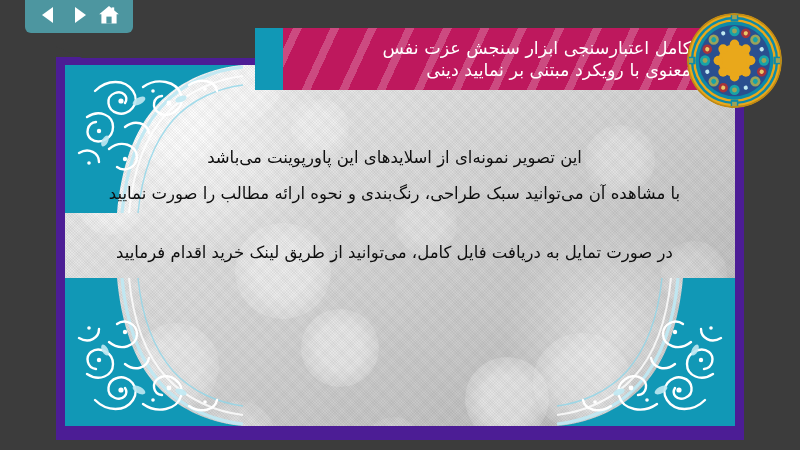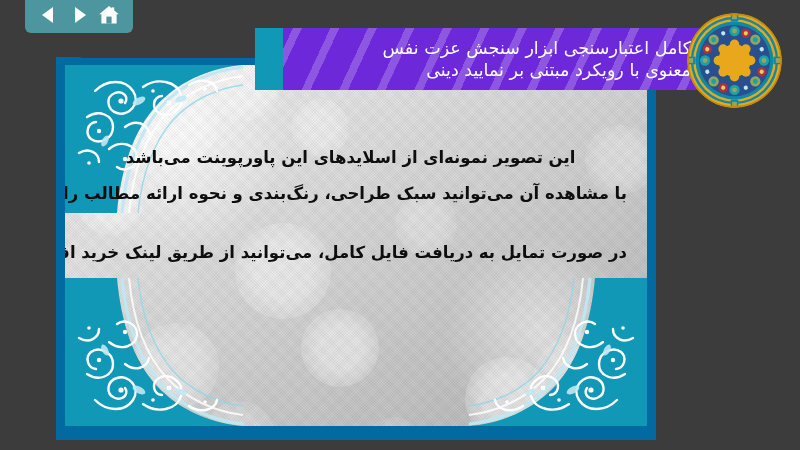--- a/index.html
+++ b/index.html
@@ -35,25 +35,24 @@
     width:24px; height:24px;
     display:flex; align-items:center; justify-content:center;
     cursor:pointer;
   }
   .nav-btn svg { display:block; }
 
   
   #slide {
     position:absolute;
     left:56px; top:57px;
-    width:600px; height:383px;
-    background:#0369a1;
+    width:688px; height:383px;
+    background:#4c1d95;
     z-index:10;
     overflow:hidden;
-    font-weight:bold;
   }
   
   #slide-inner {
     position:absolute;
     left:9px; top:8px; right:9px; bottom:14px;
     overflow:hidden;
     background:
       radial-gradient(circle at 18% 18%, rgba(255,255,255,.85) 0%, rgba(255,255,255,0) 22%),
       radial-gradient(circle at 82% 74%, rgba(255,255,255,.55) 0%, rgba(255,255,255,0) 18%),
       linear-gradient(150deg,#f2f2f2 0%,#e3e3e3 30%,#cfcfcf 60%,#bdbdbd 88%,#b6b6b6 100%);
@@ -89,21 +88,21 @@
     display:flex;
   }
   #banner-tab {
     width:28px; height:100%;
     background:#1198b6;
     flex:0 0 28px;
   }
   #banner-body {
     flex:1 1 auto;
     position:relative;
-    background:#6d28d9;
+    background:#be185d;
     overflow:hidden;
     display:flex; flex-direction:column;
     align-items:flex-end;
     justify-content:center;
     padding:2px 24px 2px 10px;
   }
   #banner-pattern {
     position:absolute; inset:0;
     pointer-events:none;
     background-image:

